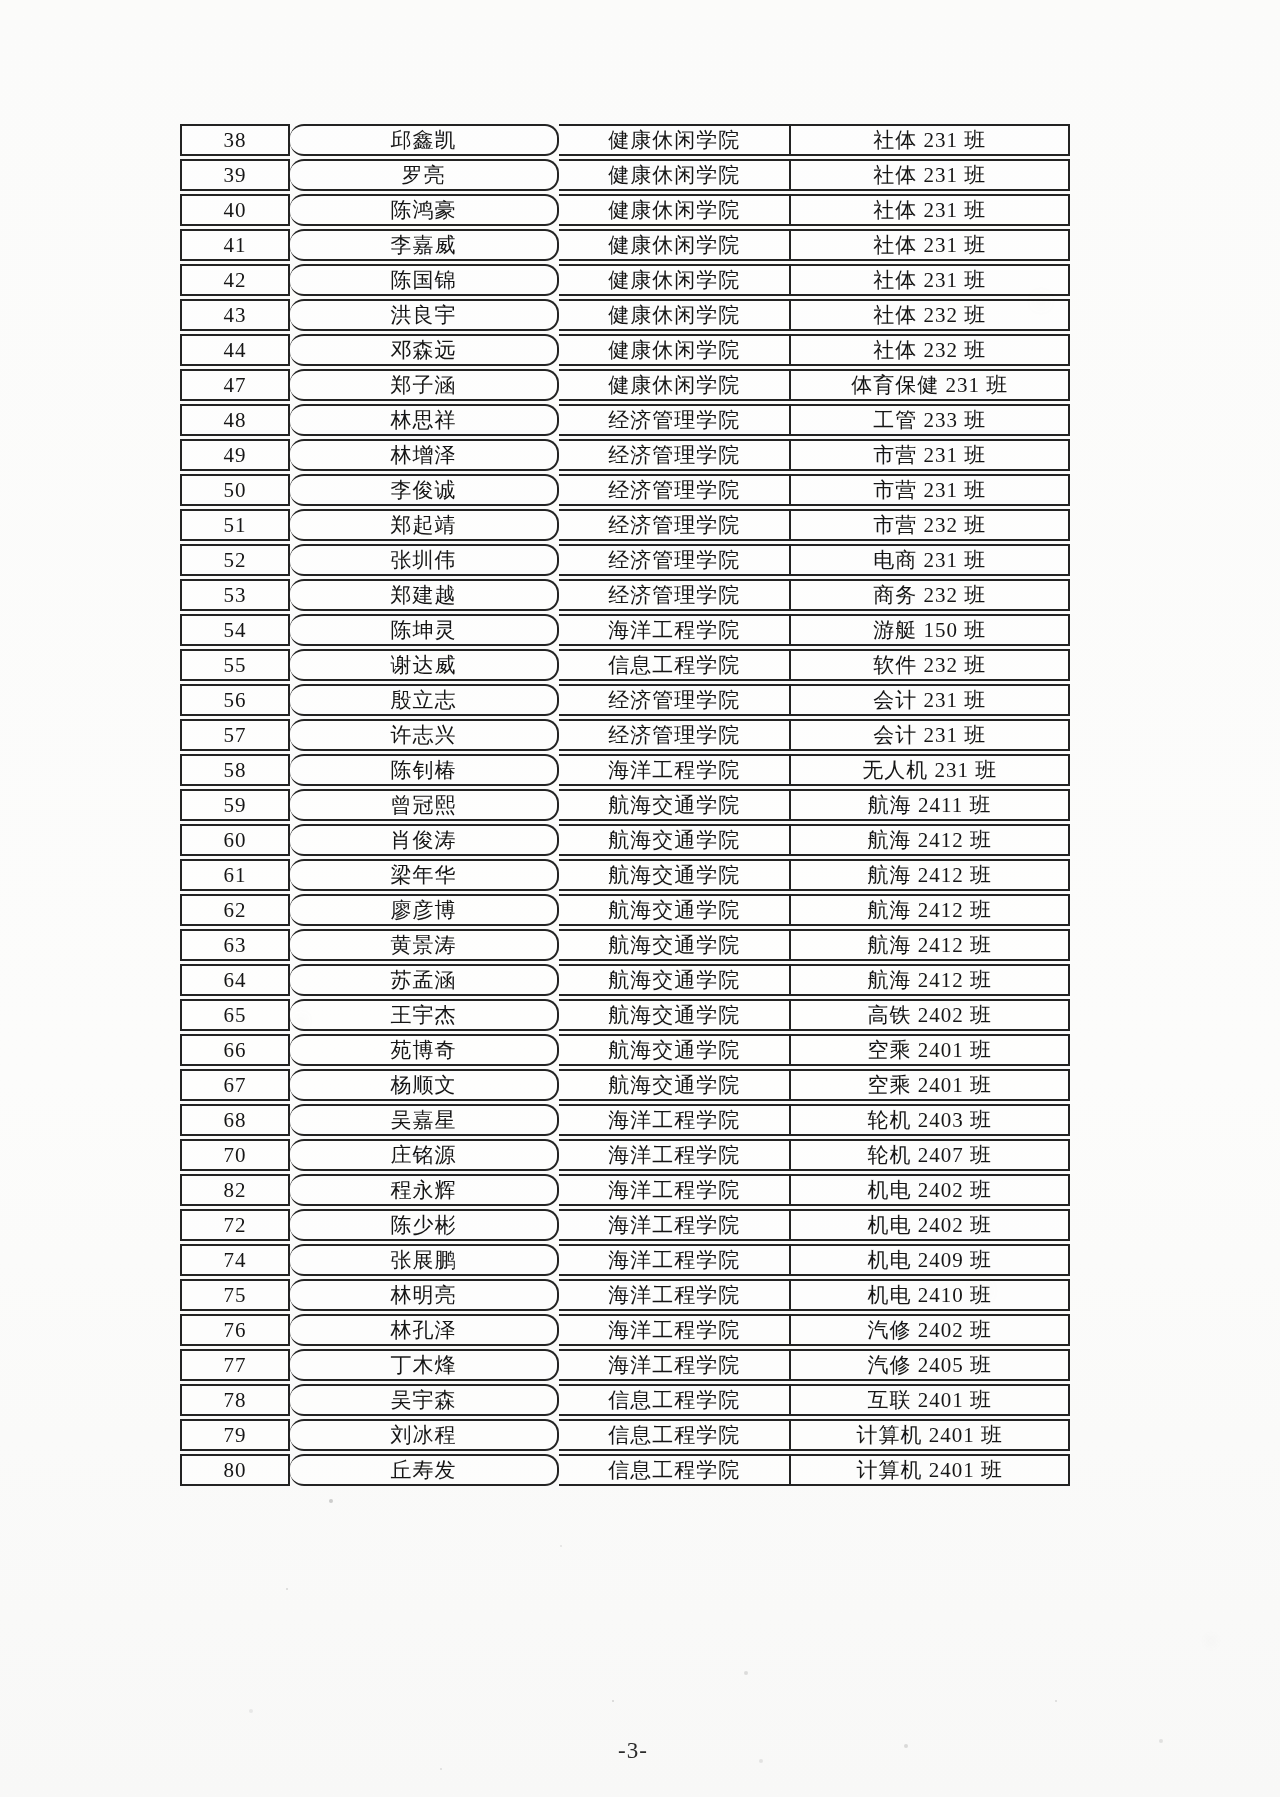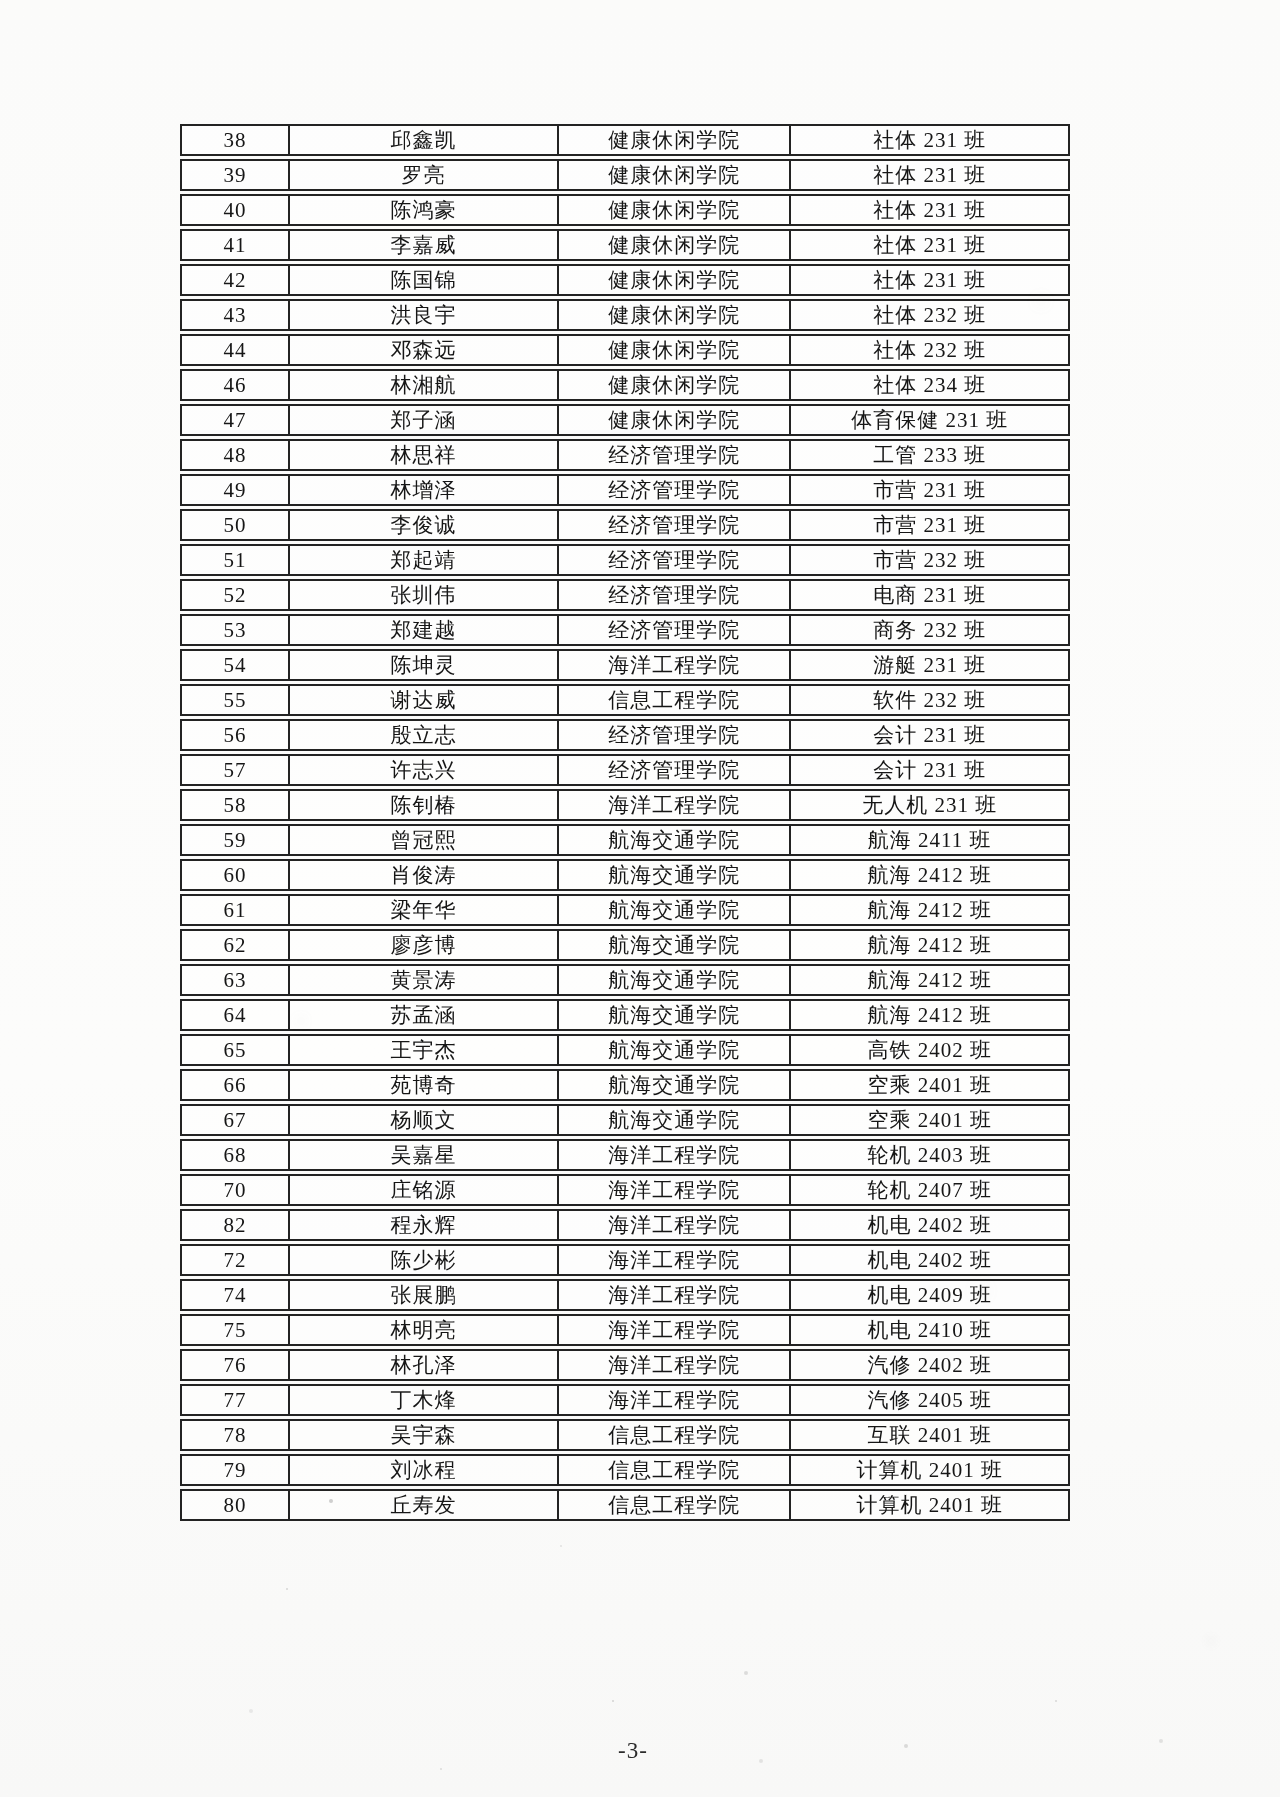--- a/index.html
+++ b/index.html
@@ -43,21 +43,21 @@
     letter-spacing: 1px;
     color: #161616;
     background: rgba(255,255,255,0.55);
     white-space: nowrap;
     overflow: hidden;
   }
   table.roster td:first-child {
     border-left: 2px solid #232323;
   }
   td.c-no     { width: 107px;  font-size: 21px; letter-spacing: 0; }
-  td.c-name   { width: 262px; }
+  td.c-name   { width: 262px; border-radius: 14px; }
   td.c-college{ width: 226px; }
   td.c-class  { width: 271px; }
   .footer {
     position: absolute;
     top: 1738px;
     left: 0;
     width: 1266px;
     text-align: center;
     font-size: 23px;
     letter-spacing: 1px;
@@ -132,26 +132,20 @@
       <td class="c-college">健康休闲学院</td>
       <td class="c-class">社体 232 班</td>
     </tr>
         <tr>
       <td class="c-no">44</td>
       <td class="c-name">邓森远</td>
       <td class="c-college">健康休闲学院</td>
       <td class="c-class">社体 232 班</td>
     </tr>
         <tr>
-      <td class="c-no">46</td>
-      <td class="c-name">林湘航</td>
-      <td class="c-college">健康休闲学院</td>
-      <td class="c-class">社体 234 班</td>
-    </tr>
-        <tr>
       <td class="c-no">47</td>
       <td class="c-name">郑子涵</td>
       <td class="c-college">健康休闲学院</td>
       <td class="c-class">体育保健 231 班</td>
     </tr>
         <tr>
       <td class="c-no">48</td>
       <td class="c-name">林思祥</td>
       <td class="c-college">经济管理学院</td>
       <td class="c-class">工管 233 班</td>
@@ -183,21 +177,21 @@
         <tr>
       <td class="c-no">53</td>
       <td class="c-name">郑建越</td>
       <td class="c-college">经济管理学院</td>
       <td class="c-class">商务 232 班</td>
     </tr>
         <tr>
       <td class="c-no">54</td>
       <td class="c-name">陈坤灵</td>
       <td class="c-college">海洋工程学院</td>
-      <td class="c-class">游艇 231 班</td>
+      <td class="c-class">游艇 150 班</td>
     </tr>
         <tr>
       <td class="c-no">55</td>
       <td class="c-name">谢达威</td>
       <td class="c-college">信息工程学院</td>
       <td class="c-class">软件 232 班</td>
     </tr>
         <tr>
       <td class="c-no">56</td>
       <td class="c-name">殷立志</td>

